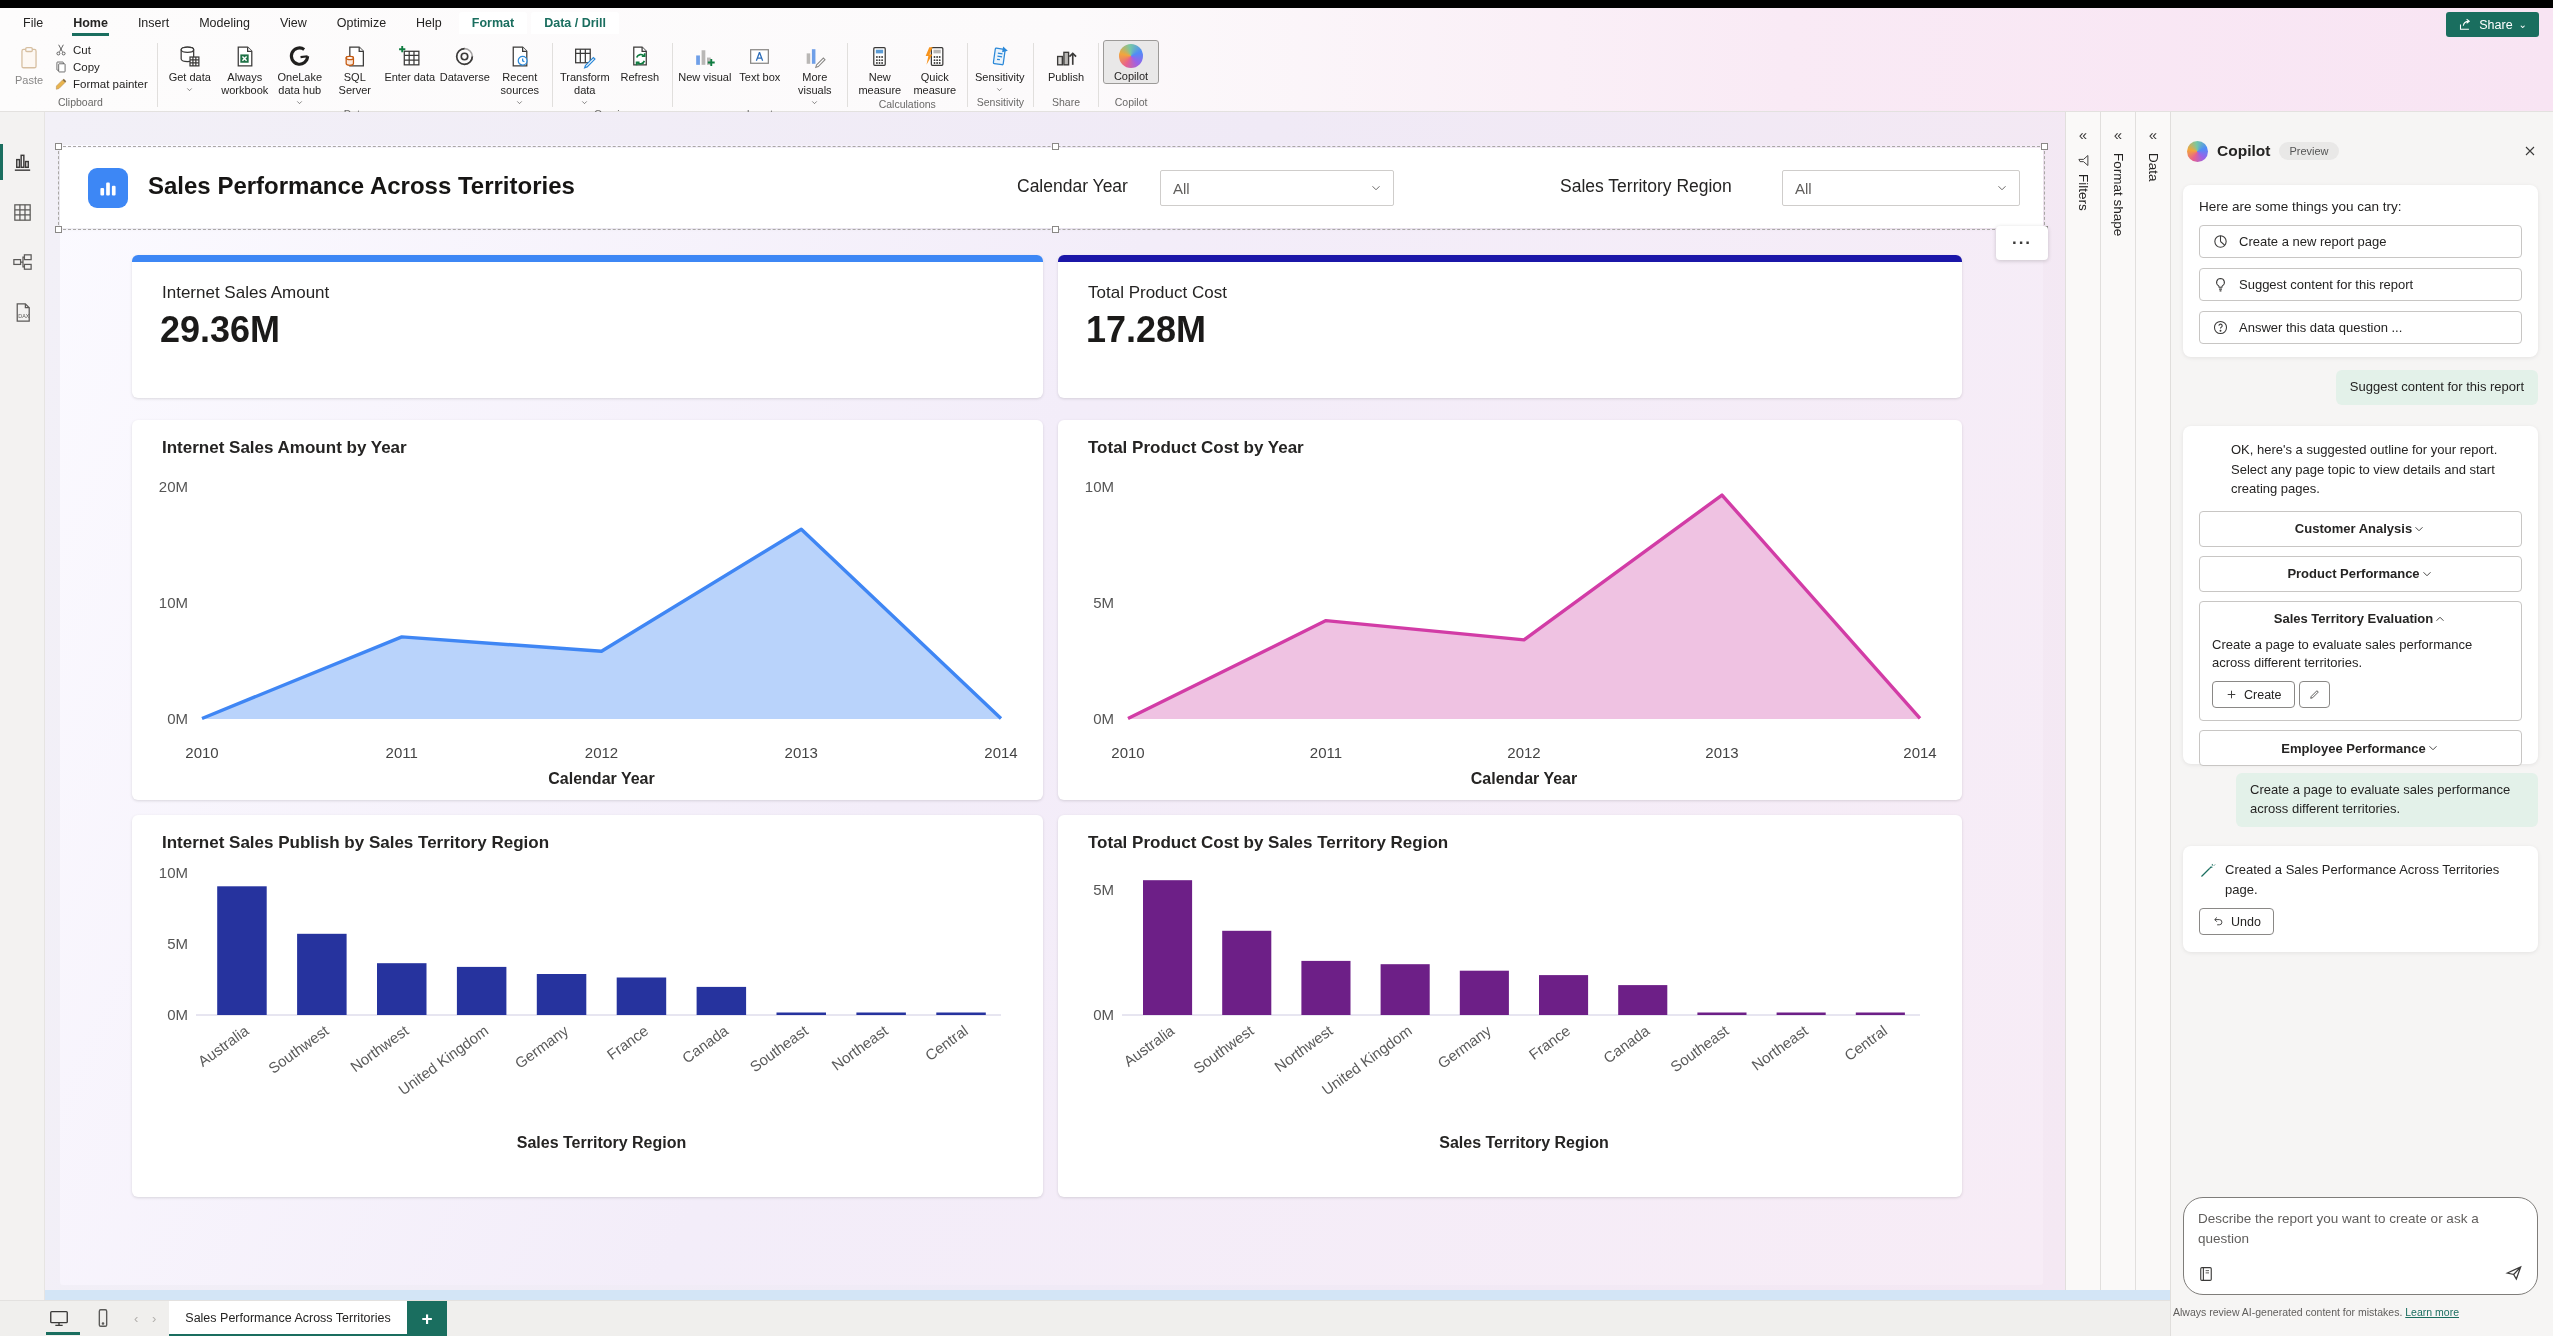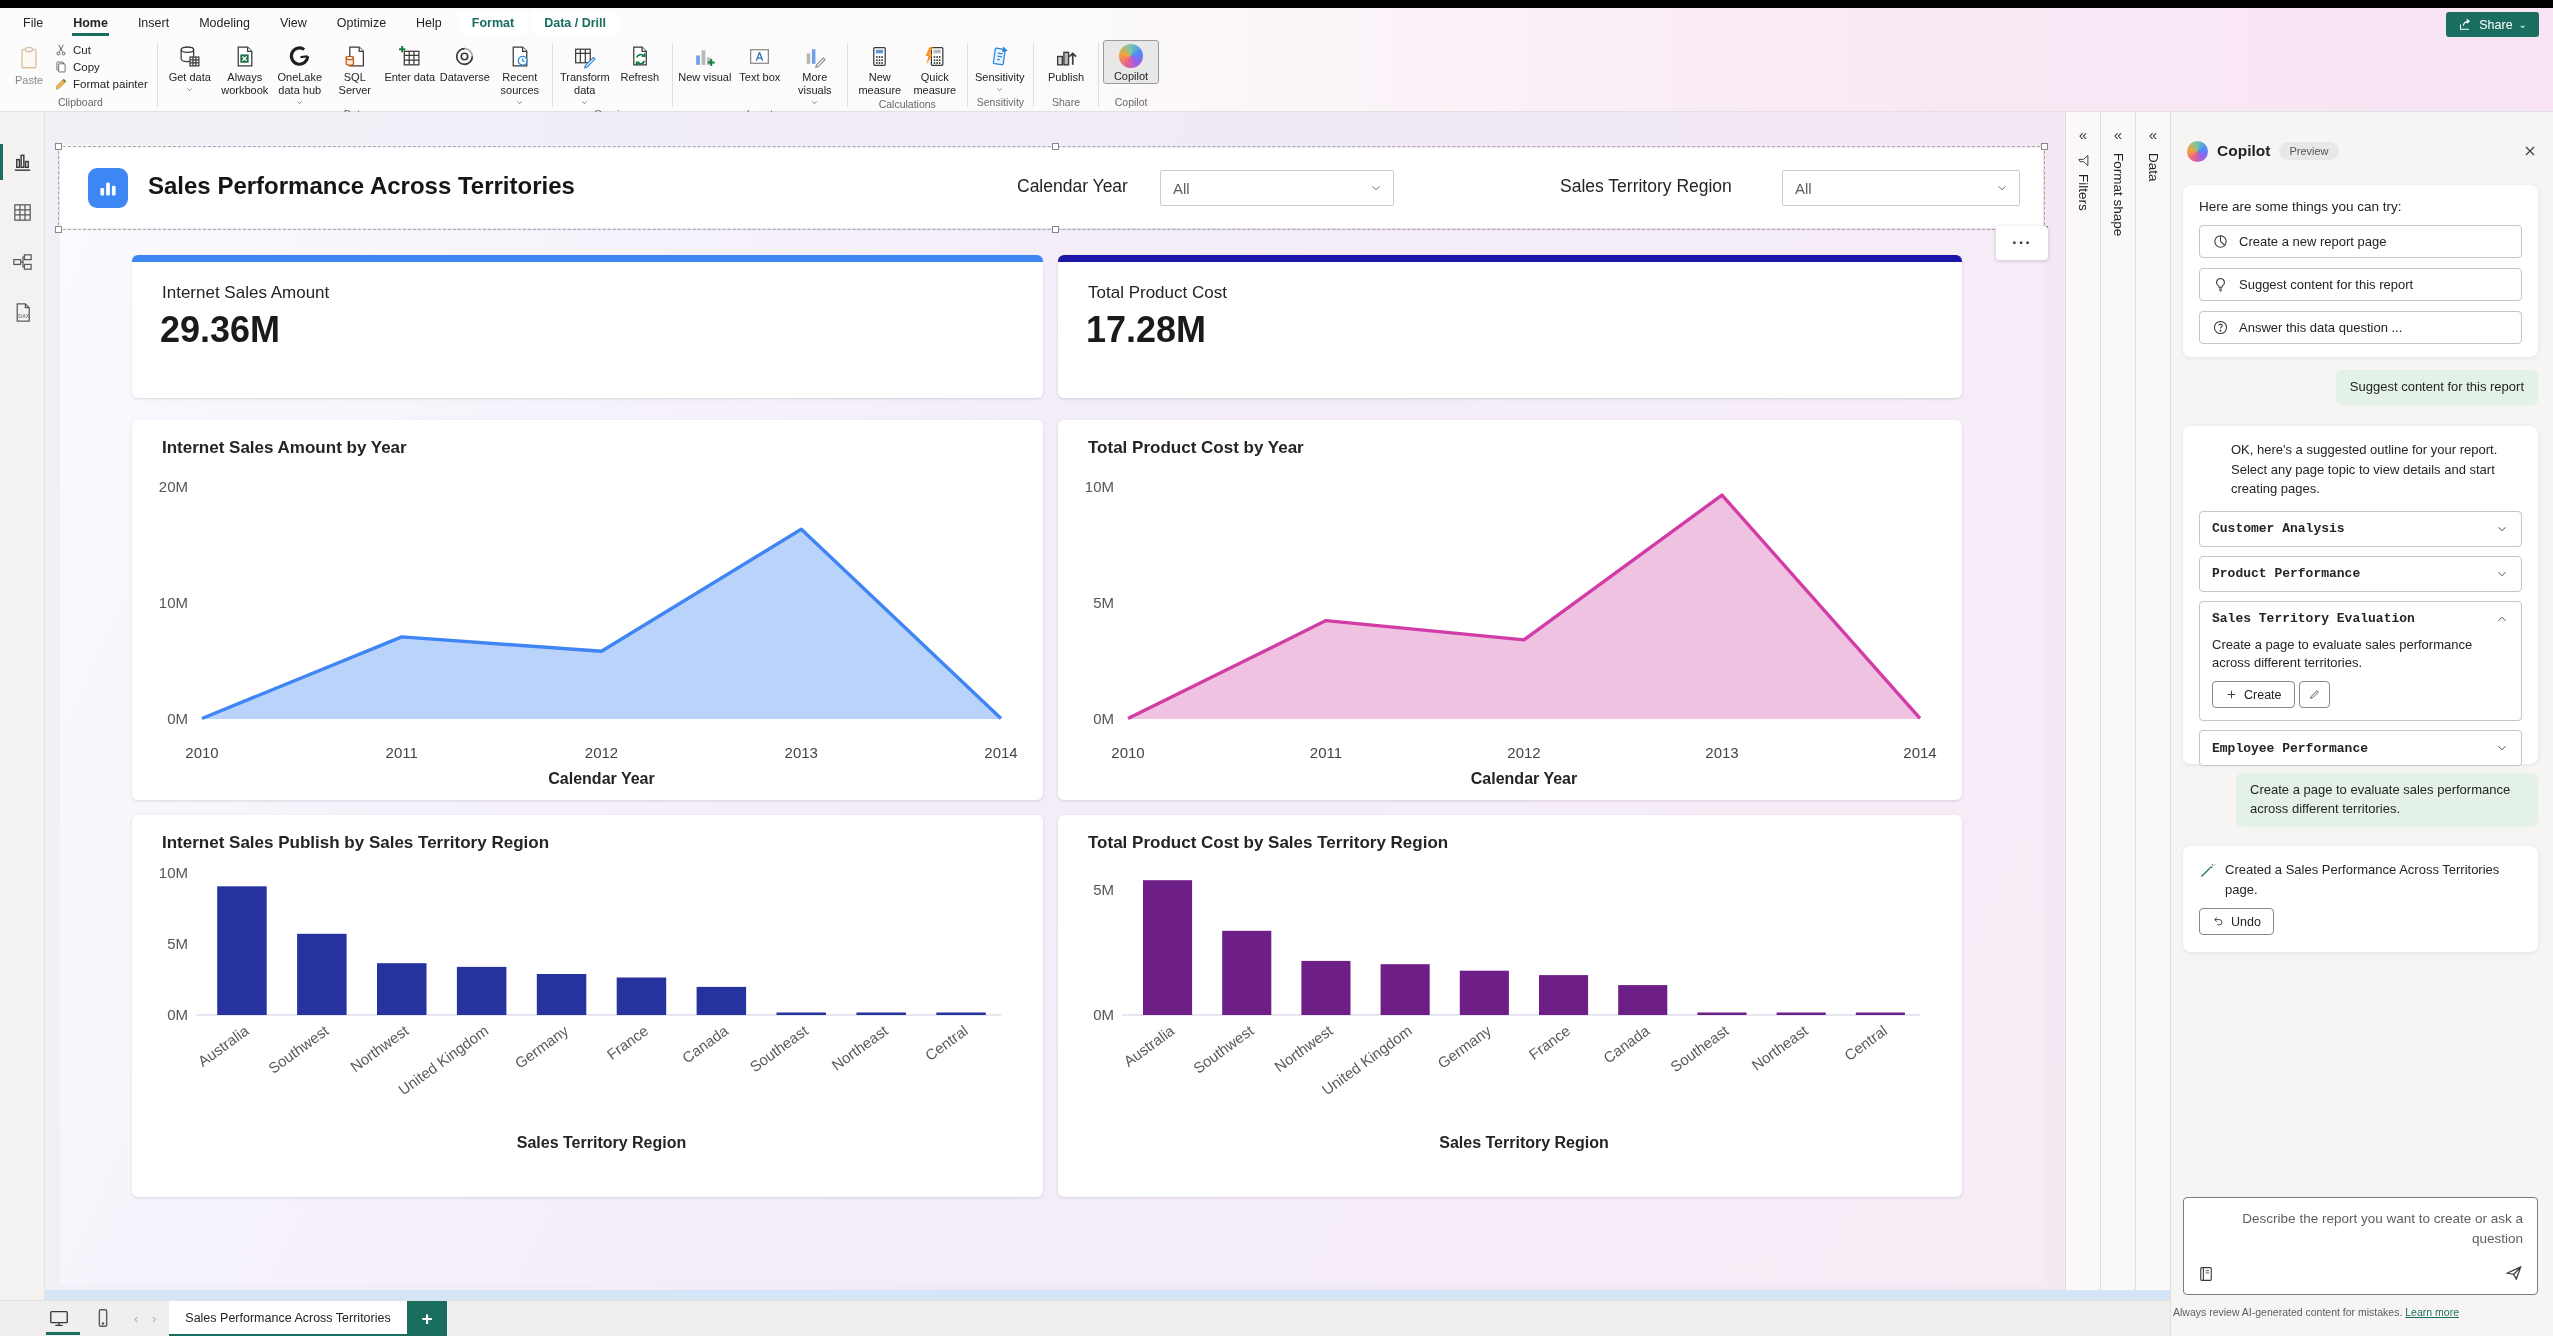--- a/index.html
+++ b/index.html
@@ -84,30 +84,30 @@
   .cp-badge { background:#e9e8e7; color:#555; font-size:11px; padding:3px 10px; border-radius:10px; }
   .cp-close { margin-left:auto; width:22px; height:22px; display:flex; align-items:center; justify-content:center; }
   .cp-card { position:absolute; left:12px; right:15px; background:#fff; border-radius:8px; box-shadow:0 1px 4px rgba(0,0,0,.08); padding:14px 16px; }
   .cp-heading { font-size:13.5px; color:#252423; margin-bottom:11px; }
   .sugg-btn { height:33px; border:1px solid #c8c6c4; border-radius:4px; background:#fff; display:flex; align-items:center; gap:10px;
     padding:0 12px; font-size:13px; color:#252423; margin-bottom:10px; }
   .sugg-btn svg { width:17px; height:17px; }
   .user-bubble { position:absolute; right:15px; background:#e3f1e9; border-radius:6px; padding:8px 14px; font-size:13px; color:#252423; line-height:1.45; }
   .cp-intro { font-size:13px; color:#252423; line-height:1.5; margin-bottom:12px;margin-left:32px; }
   .topic { border:1px solid #c8c6c4; border-radius:4px; background:#fff; margin-bottom:9px; padding:0 12px; }
-  .topic-row { height:34px; display:flex; align-items:center; justify-content:space-between;font-family:Liberation Mono, monospace; }
+  .topic-row { height:34px; display:flex; align-items:center; justify-content:center; }
   .topic-label { font-size:13px; font-weight:700; color:#252423; }
   .topic-desc { font-size:13px; color:#252423; line-height:1.45; padding-bottom:8px; }
   .topic-actions { display:flex; gap:4px; padding-bottom:12px; }
   .mini-btn { height:27px; border:1px solid #8a8886; border-radius:4px; background:#fff; display:flex; align-items:center; gap:6px;
     padding:0 12px; font-size:12.5px; color:#252423; }
   .mini-btn svg { width:13px; height:13px; }
   .result-row { display:flex; gap:9px; font-size:13px; color:#252423; line-height:1.5; }
   .result-row svg { width:17px; height:17px; flex:none; margin-top:2px; }
-  .cp-input { position:absolute; left:12px; right:15px; height:98px; background:#fff; border:1px solid #7f7d7a; border-radius:4px; padding:11px 14px;text-align:right; }
+  .cp-input { position:absolute; left:12px; right:15px; height:98px; background:#fff; border:1px solid #7f7d7a; border-radius:20px; padding:11px 14px; }
   .cp-placeholder { font-size:13.5px; color:#605e5c; line-height:1.5; }
   .cp-input .book { position:absolute; left:13px; bottom:11px; width:18px; height:18px; }
   .cp-input .send { position:absolute; right:13px; bottom:11px; width:20px; height:20px; }
   .cp-footer { position:absolute; left:2px; font-size:10.5px; color:#605e5c; }
   .cp-footer a { color:#1a6e5f; }
 
   
   .hscroll { position:absolute; left:45px; top:1290px; width:2125px; height:10px; background:#d3e5f6; }
   .bottom-bar { position:absolute; left:0; top:1300px; width:2170px; height:36px; background:#f0efed; border-top:1px solid #e3e1df; }
   .bb-icon { position:absolute; top:6px; width:26px; height:24px; }

